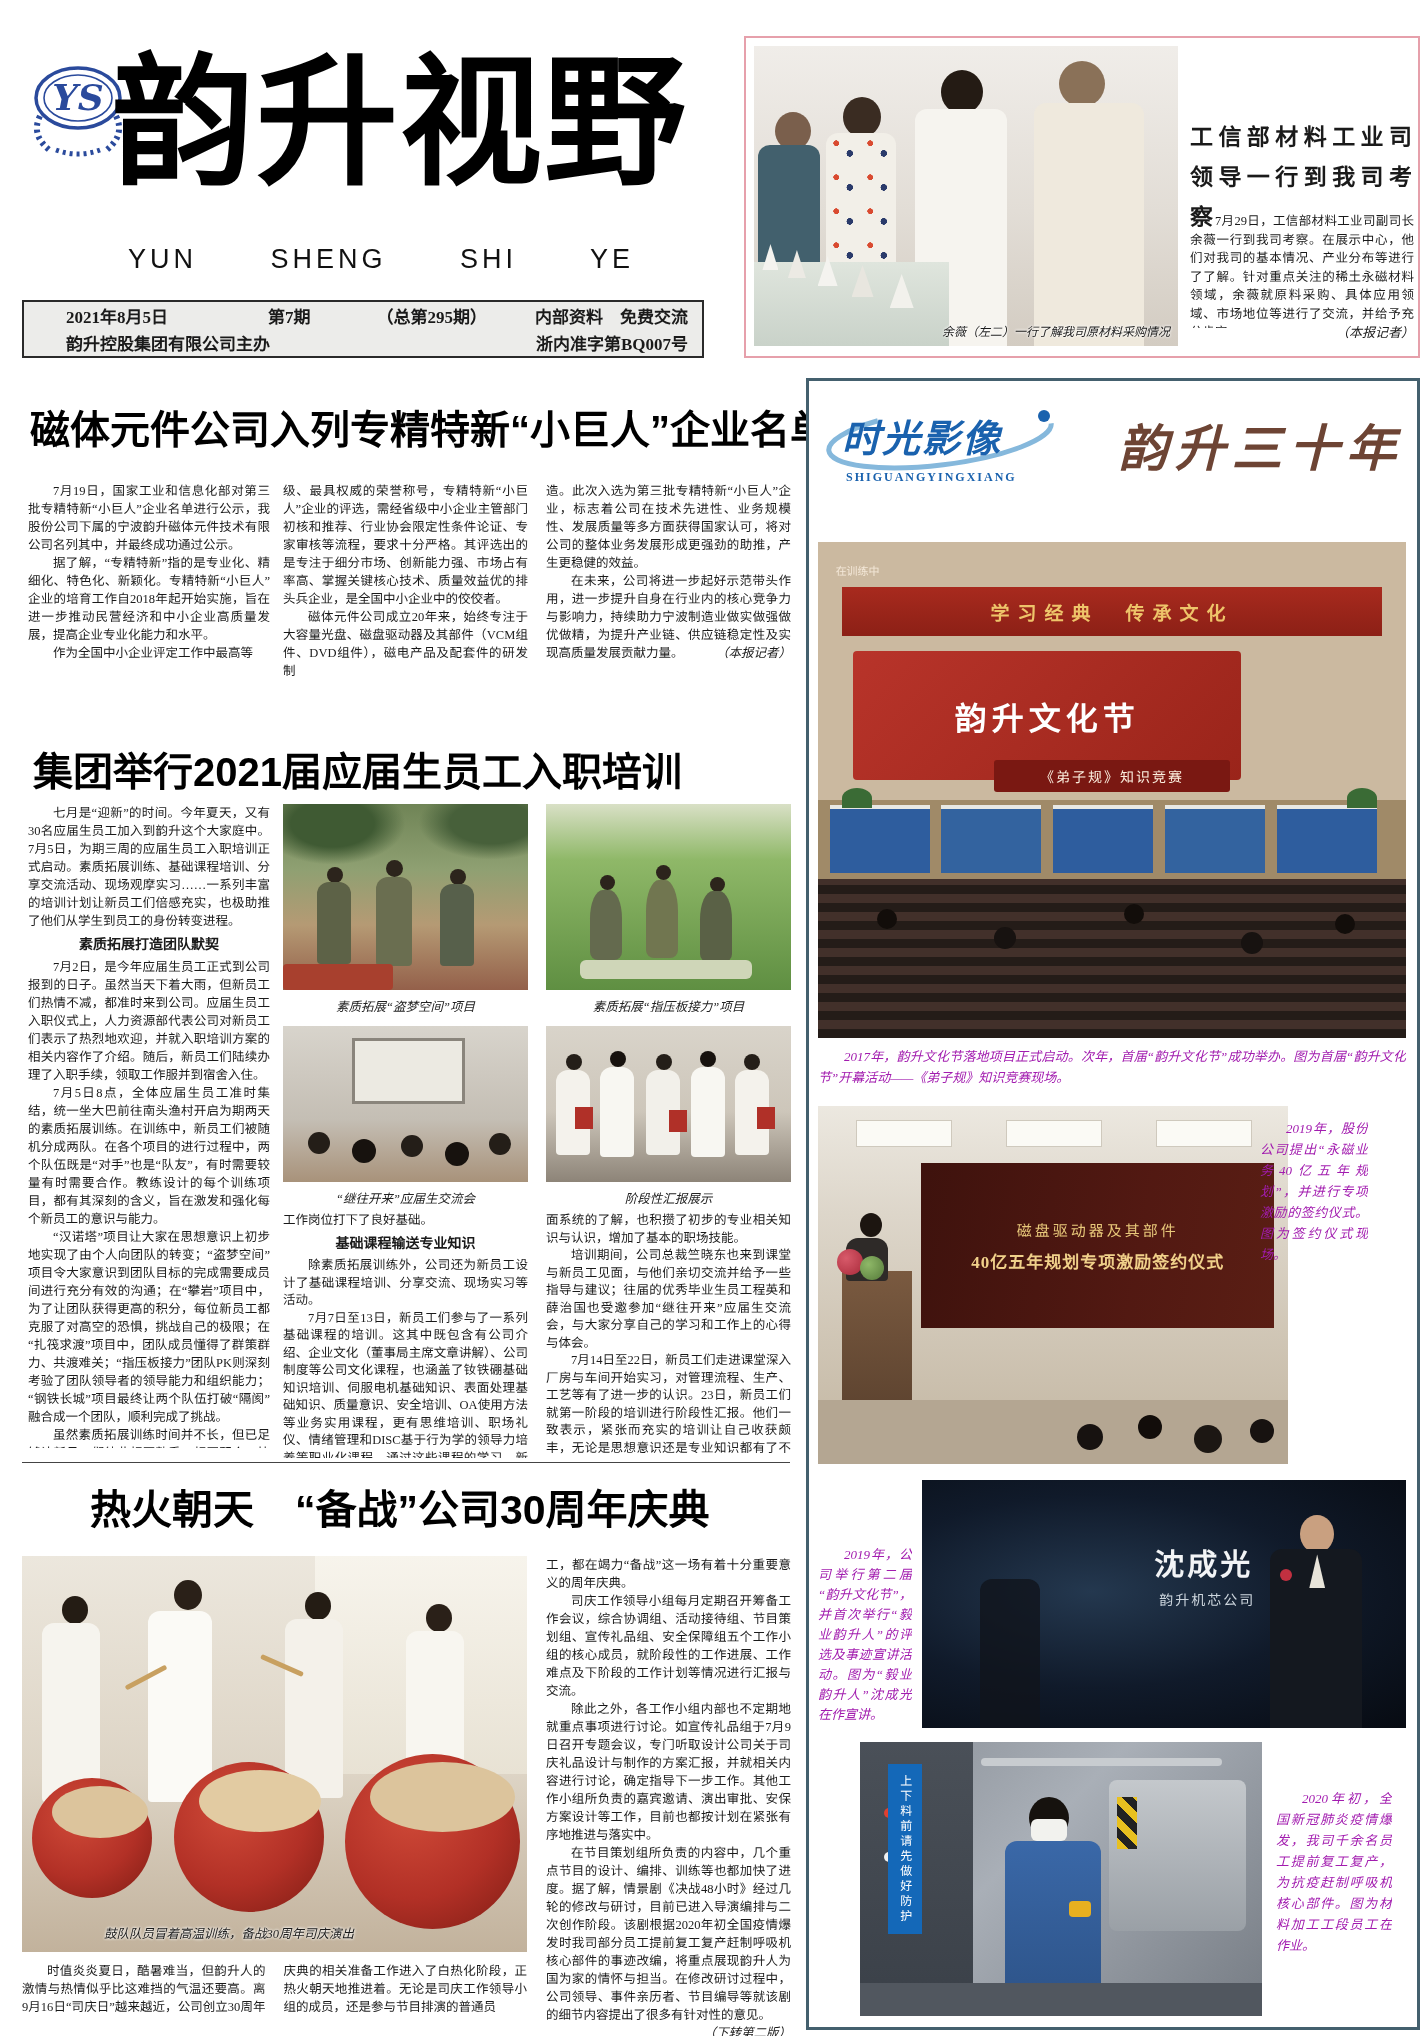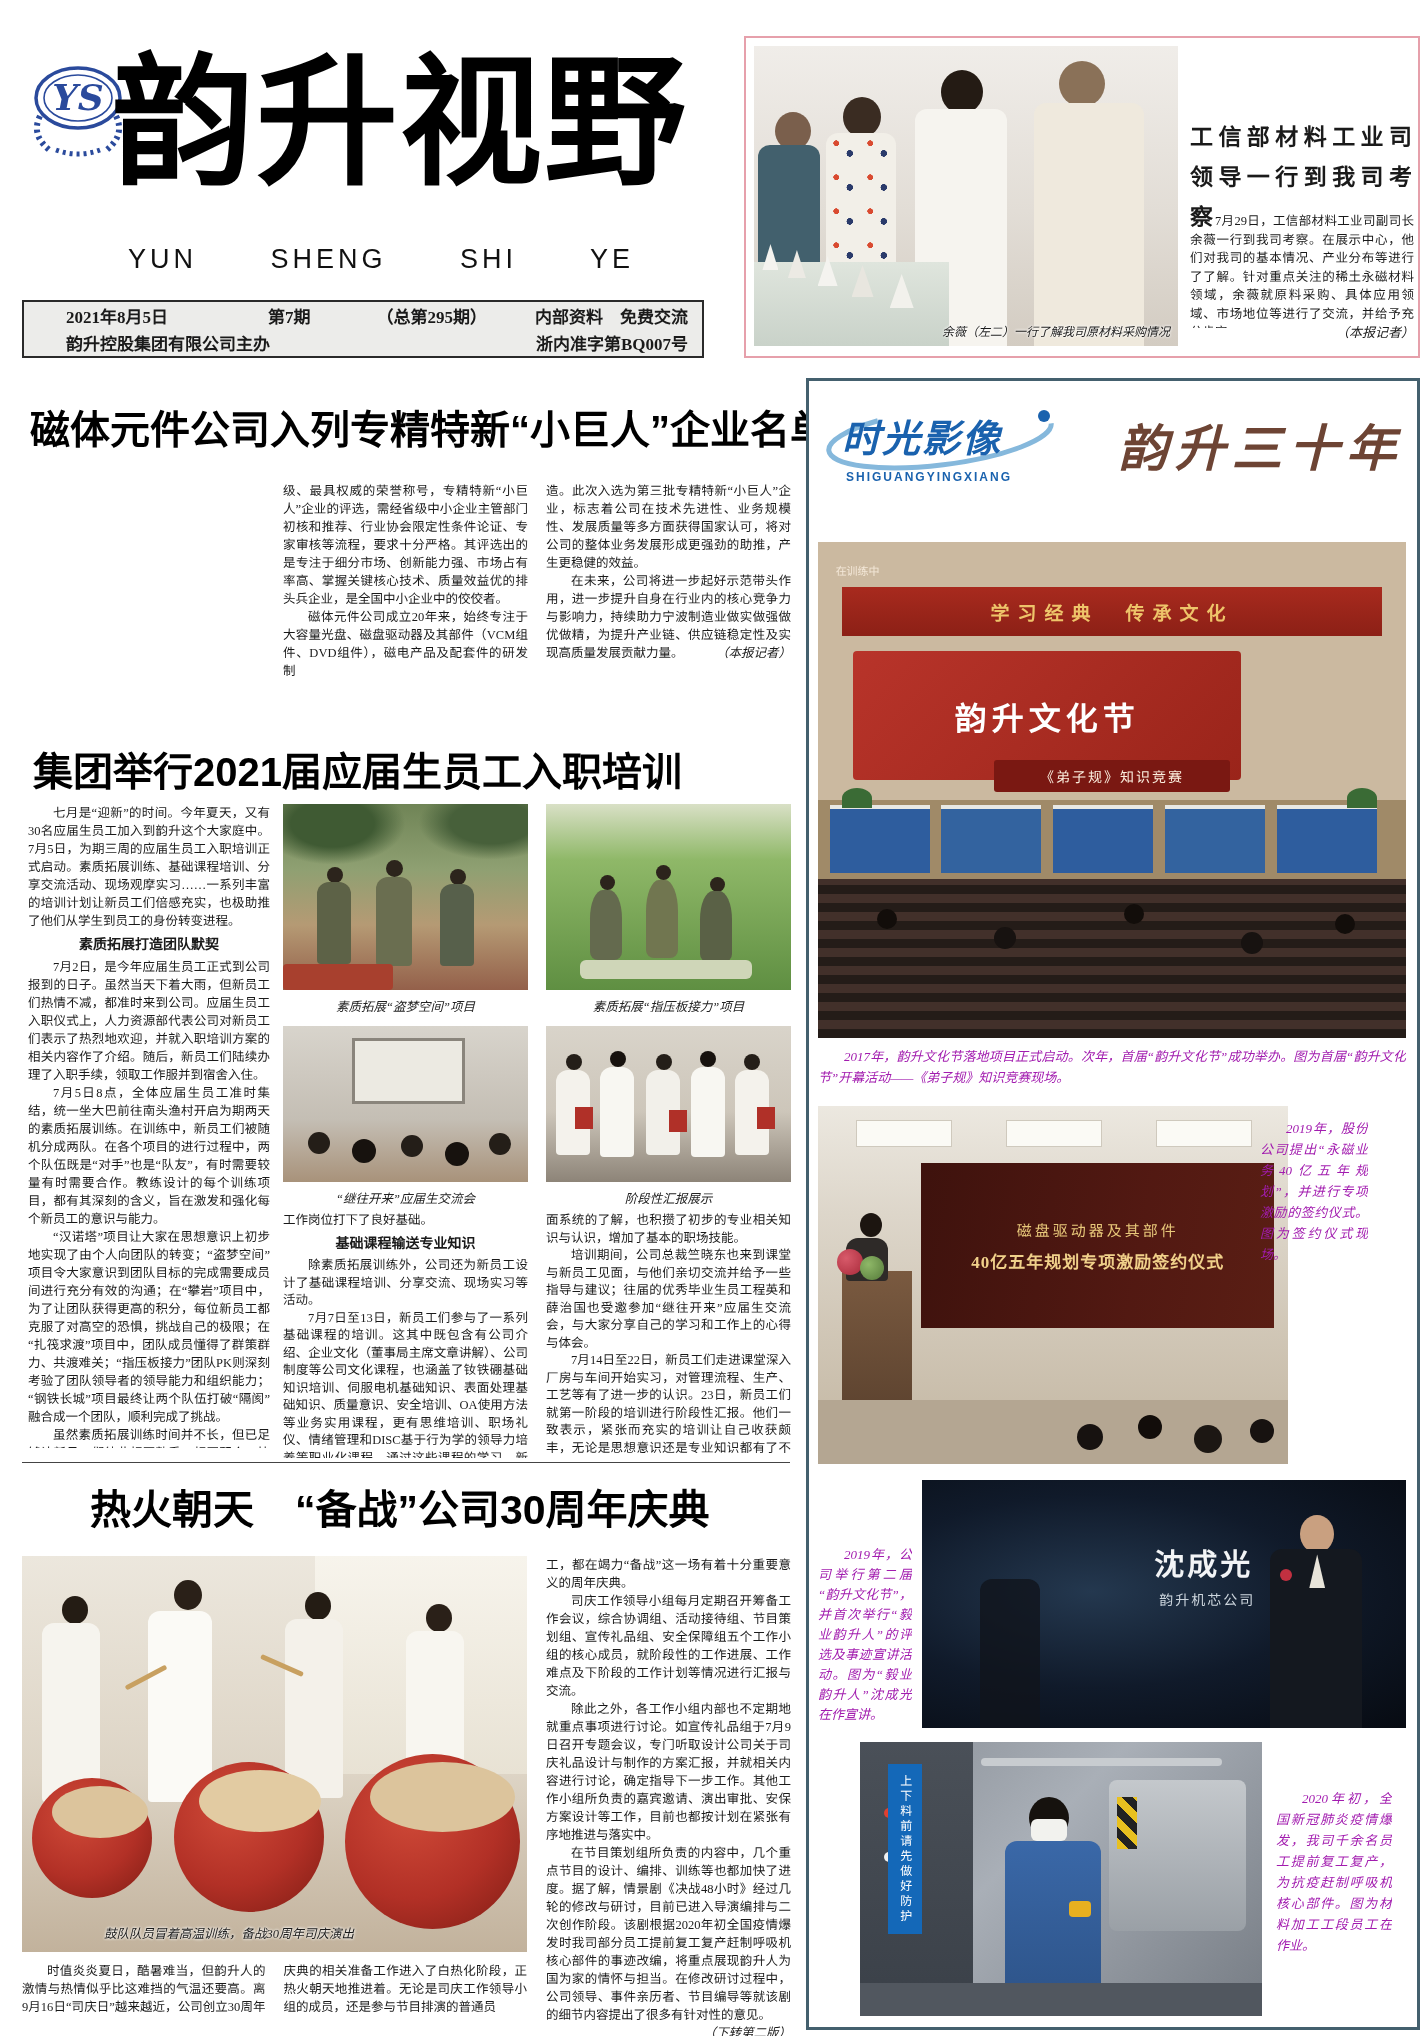--- a/index.html
+++ b/index.html
@@ -34,21 +34,21 @@
   .subhd{font-family:"Liberation Sans","DejaVu Sans",sans-serif;font-weight:bold;font-size:14px;
     text-align:center;text-indent:0 !important;margin:5px 0 !important;}
   .byl{float:right;font-style:italic;}
   .cap{position:absolute;font-style:italic;font-size:12.5px;text-align:center;color:#222;}
   .divider{position:absolute;left:22px;top:1462px;width:768px;border-top:1.5px solid #444;}
   
   .sidebar{position:absolute;left:806px;top:378px;width:614px;height:1652px;border:3px solid #44606e;box-sizing:border-box;background:#fff;}
   .sg-title{position:absolute;left:842px;top:408px;font-size:38px;font-weight:bold;font-style:italic;
     color:#1a62ae;letter-spacing:2px;font-family:"DejaVu Serif",serif;}
   .sg-pinyin{position:absolute;left:846px;top:470px;font-size:12px;letter-spacing:2px;color:#1a62ae;
-    font-family:Liberation Sans, sans-serif;font-weight:bold;}
+    font-family:Liberation Serif, serif;font-weight:bold;}
   .series-title{position:absolute;left:1118px;top:408px;font-size:50px;font-weight:bold;font-style:italic;
     color:#6d4434;letter-spacing:7px;font-family:"DejaVu Serif",serif;}
   .s-cap{position:absolute;font-style:italic;font-size:13px;line-height:21px;text-align:justify;color:#a21caf;overflow:hidden;}
 </style>
 </head>
 <body>
 
 <div class="page">
 
   <svg class="abs" style="left:26px;top:58px" width="104" height="100" viewBox="0 0 104 100">
@@ -100,20 +100,25 @@
   <div class="visit-title">
     <div>工信部材料工业司</div>
     <div>领导一行到我司考察</div>
   </div>
   <div class="visit-body">
     <p style="margin:0;text-indent:2em;">7月29日，工信部材料工业司副司长余薇一行到我司考察。在展示中心，他们对我司的基本情况、产业分布等进行了了解。针对重点关注的稀土永磁材料领域，余薇就原料采购、具体应用领域、市场地位等进行了交流，并给予充分肯定。</p>
   </div>
   <div class="visit-byline">（本报记者）</div>
 
   <div class="h1" style="left:30px;top:398px;font-size:40px;">磁体元件公司入列专精特新“小巨人”企业名单</div>
+  <div class="col" style="left:28px;top:482px;width:242px;height:232px;">
+    <p>7月19日，国家工业和信息化部对第三批专精特新“小巨人”企业名单进行公示，我股份公司下属的宁波韵升磁体元件技术有限公司名列其中，并最终成功通过公示。</p>
+    <p>据了解，“专精特新”指的是专业化、精细化、特色化、新颖化。专精特新“小巨人”企业的培育工作自2018年起开始实施，旨在进一步推动民营经济和中小企业高质量发展，提高企业专业化能力和水平。</p>
+    <p>作为全国中小企业评定工作中最高等</p>
+  </div>
   <div class="col" style="left:283px;top:482px;width:245px;height:232px;">
     <p class="cont">级、最具权威的荣誉称号，专精特新“小巨人”企业的评选，需经省级中小企业主管部门初核和推荐、行业协会限定性条件论证、专家审核等流程，要求十分严格。其评选出的是专注于细分市场、创新能力强、市场占有率高、掌握关键核心技术、质量效益优的排头兵企业，是全国中小企业中的佼佼者。</p>
     <p>磁体元件公司成立20年来，始终专注于大容量光盘、磁盘驱动器及其部件（VCM组件、DVD组件），磁电产品及配套件的研发制</p>
   </div>
   <div class="col" style="left:546px;top:482px;width:245px;height:232px;">
     <p class="cont">造。此次入选为第三批专精特新“小巨人”企业，标志着公司在技术先进性、业务规模性、发展质量等多方面获得国家认可，将对公司的整体业务发展形成更强劲的助推，产生更稳健的效益。</p>
     <p><span>在未来，公司将进一步起好示范带头作用，进一步提升自身在行业内的核心竞争力与影响力，持续助力宁波制造业做实做强做优做精，为提升产业链、供应链稳定性及实现高质量发展贡献力量。</span><span class="byl">（本报记者）</span></p>
   </div>
 
   <div class="h1" style="left:33px;top:740px;font-size:40px;">集团举行2021届应届生员工入职培训</div>

